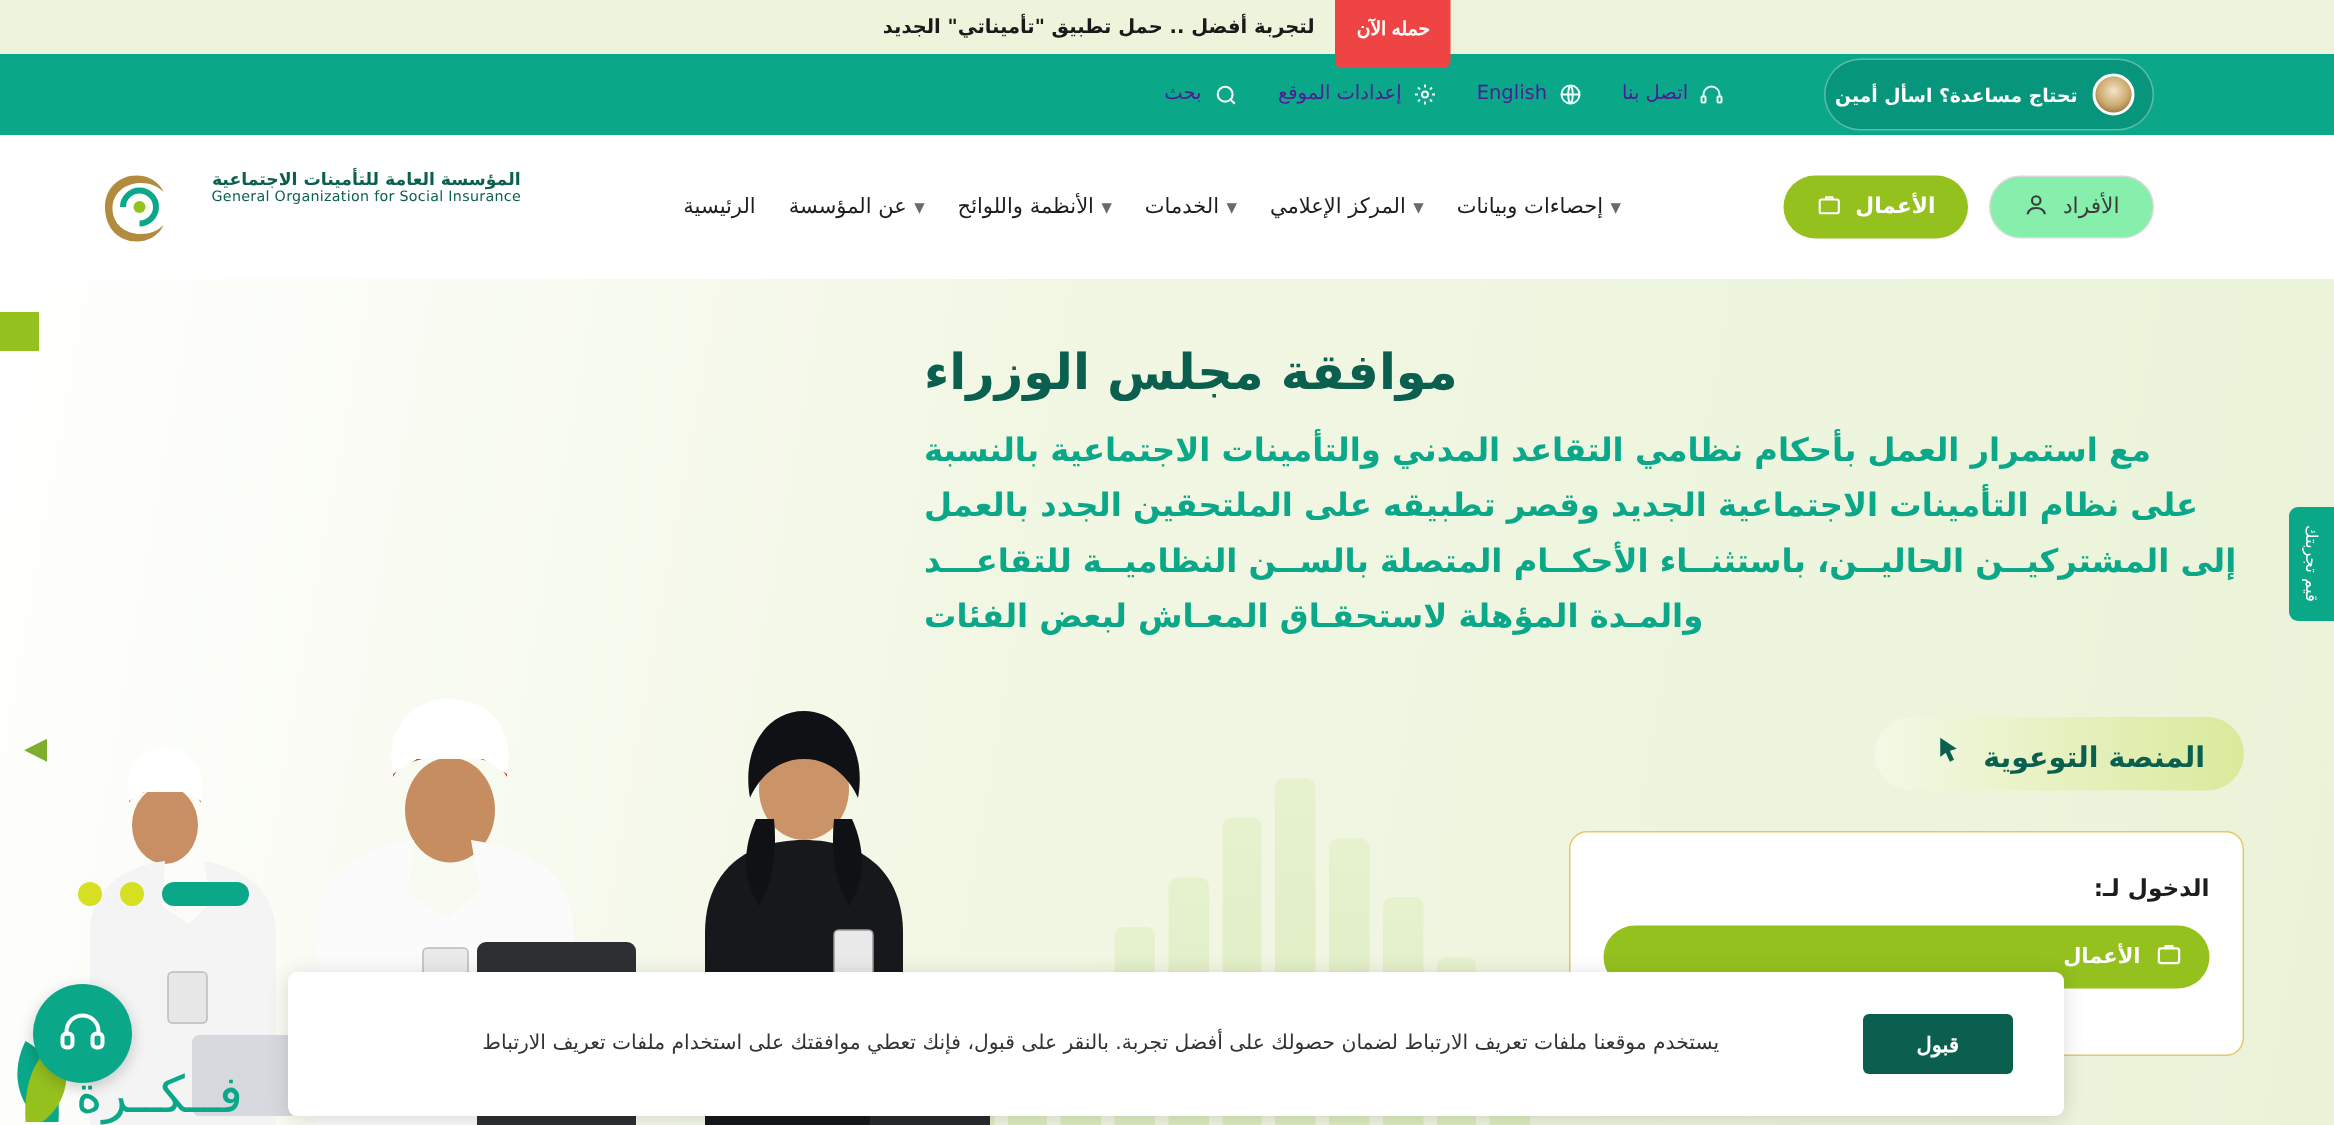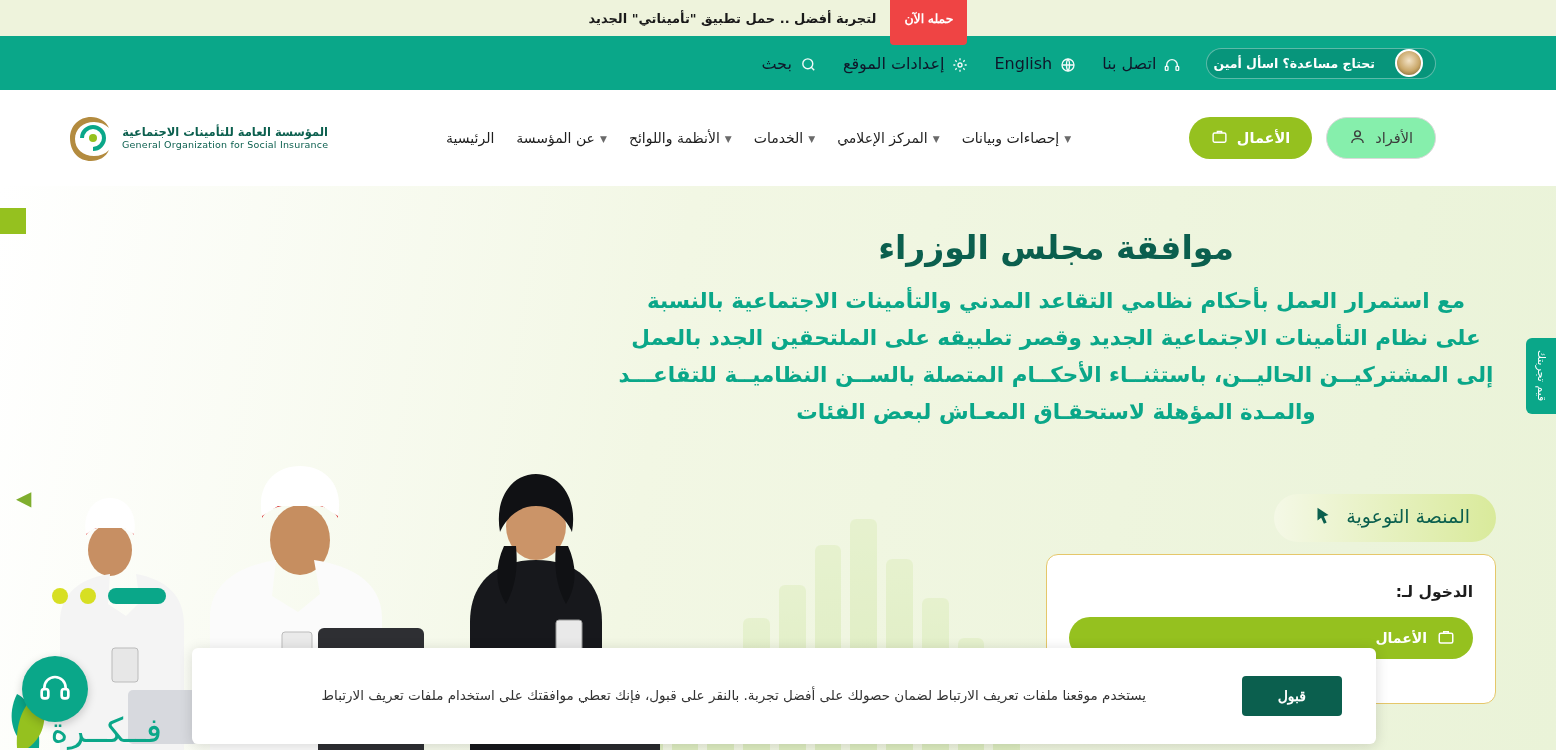--- a/index.html
+++ b/index.html
@@ -45,62 +45,63 @@
     background: #0aa789;
     display: flex;
     align-items: center;
     padding: 0 120px 0 60px;
     gap: 26px;
   }
   .util-left { display: flex; align-items: center; gap: 26px; }
   .assist-pill {
     display: flex;
     align-items: center;
-    gap: 20px;
+    gap: 10px;
     background: #07957b;
     border: 1px solid rgba(255,255,255,0.35);
     border-radius: 24px;
     padding: 5px 12px 5px 6px;
-    height: 31px;
-    cursor: pointer;
+    height: 48px;
+    cursor: pointer;
+    margin-left: 41px;
   }
   .assist-pill .label {
     color: #ffffff;
     font-size: 12.5px;
     font-weight: bold;
     white-space: nowrap;
   }
   .assist-avatar {
     width: 28px; height: 28px;
     border-radius: 50%;
     background: radial-gradient(circle at 50% 40%, #f3e3c7 0%, #caa86a 55%, #6b5424 100%);
     border: 2px solid #ffffff;
     flex: 0 0 auto;
   }
   .util-item {
     display: flex;
-    align-items: flex-end;
+    align-items: flex-start;
     gap: 8px;
-    color: #0f172a;
-    font-size: 16px;
+    color: #4c1d95;
+    font-size: 13px;
     cursor: pointer;
     white-space: nowrap;
   }
   .util-item .ico { display: inline-flex; opacity: .95; }
 
   
   .main-nav {
     height: 96px;
     background: #ffffff;
     display: flex;
     align-items: center;
     padding: 0 120px 0 60px;
     justify-content: space-between;
   }
-  .brand { display: flex; align-items: center; gap: 0; }
+  .brand { display: flex; gap: 19px; }
   .brand-txt { text-align: center; line-height: 1.25; }
   .brand-ar { font-size: 11.5px; color: #0b5f4e; font-weight: bold; letter-spacing: .2px;}
   .brand-en { font-size: 9.5px; color: #0b5f4e; letter-spacing: .2px; }
   .brand-mark { width: 62px; height: 52px; flex: 0 0 auto; }
 
   .nav-links { display: flex; align-items: center; gap: 22px; }
   .nav-link {
     display: flex; align-items: center; gap: 5px;
     font-size: 14px; color: #1d1d1d; cursor: pointer;
     white-space: nowrap;
@@ -136,37 +137,37 @@
   }
   .hero-green-sq {
     position: absolute; top: 22px; left: 0; width: 26px; height: 26px;
     background: #95c11f;
   }
 
   .hero-copy {
     position: absolute;
     right: 60px; top: 42px;
     width: 880px;
-    text-align: center;
+    text-align: left;
     direction: rtl;
   }
   .hero-title {
     font-size: 33px; font-weight: bold; color: #0b5f4e; margin-bottom: 16px;
   }
   .hero-body {
     font-size: 21.5px; line-height: 1.72; color: #0aa789; font-weight: bold;
   }
 
   .awareness-btn {
-    position: absolute; right: 60px; top: 308px;
-    display: flex; align-items: flex-start; gap: 12px;
+    position: absolute; right: 60px; top: 292px;
+    display: flex; align-items: flex-end; gap: 12px;
     background: linear-gradient(270deg, #d9ea9b 0%, #f4f8e6 100%);
     border-radius: 26px;
     padding: 11px 26px 11px 38px;
-    font-size: 19px; font-weight: normal; color: #0b5f4e;
+    font-size: 19px; font-weight: bold; color: #0b5f4e;
     cursor: pointer;
   }
 
   .login-card {
     position: absolute; right: 60px; top: 368px;
     width: 450px; height: 150px;
     background: #ffffff;
     border: 1px solid #e5c76a;
     border-radius: 12px;
     padding: 28px 22px;

